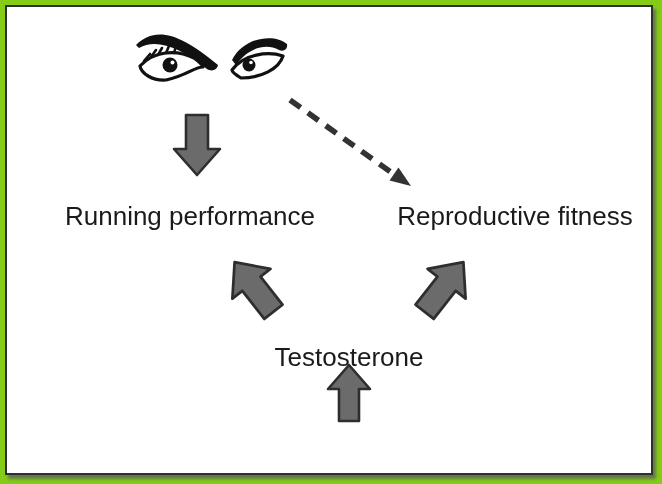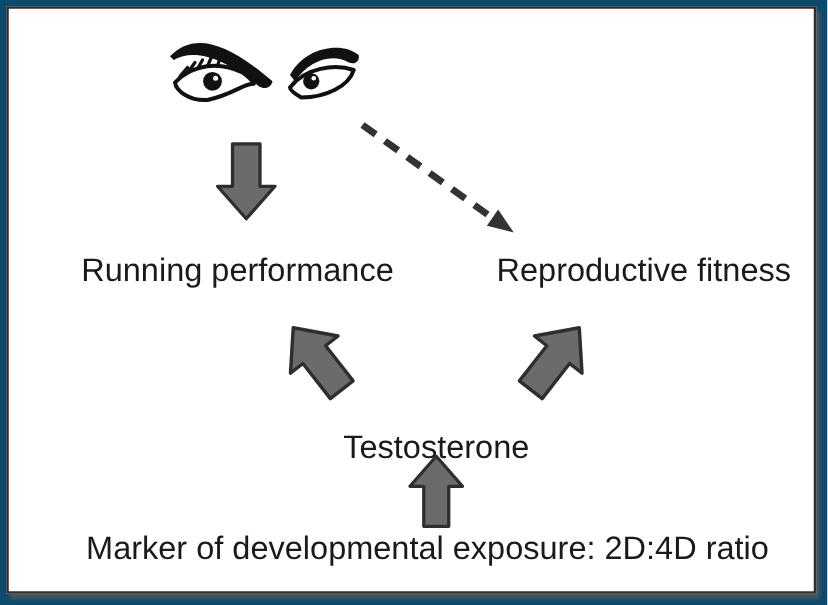--- a/index.html
+++ b/index.html
@@ -1,20 +1,20 @@
 <!DOCTYPE html>
 <html><head>
 <meta charset="utf-8">
 <style>
   html, body { margin: 0; padding: 0; background: #ffffff; }
   .canvas {
     position: relative;
     width: 662px;
     height: 484px;
-    background: #0c4a6e;
+    background: #84cc16;
     font-family: "Liberation Sans", sans-serif;
     overflow: hidden;
   }
   .frame {
     position: absolute;
     left: 5px; top: 5px;
     width: 644px; height: 466px;
     background: #ffffff;
     border: 2px solid #2f2f2f;
     box-shadow: 3px 4px 3px rgba(90,90,90,0.75);
@@ -87,16 +87,15 @@
     <svg class="arrow-svg arrow-up" width="58" height="62" viewBox="0 0 58 62">
       <polygon points="29,3 8,27 19,27 19,59 39,59 39,27 50,27" fill="#6b6b6b" stroke="#2e2e2e" stroke-width="2.6" stroke-linejoin="round"></polygon>
     </svg>
 
     <div class="node-label lbl-running">Running performance</div>
 
     <div class="node-label lbl-reproductive">Reproductive fitness</div>
 
     <div class="node-label lbl-testosterone">Testosterone</div>
 
-    <div class="node-label lbl-marker">Marker of developmental exposure: 2D:4D ratio</div>
 
   </div>
 </div>
 
 </body></html>

